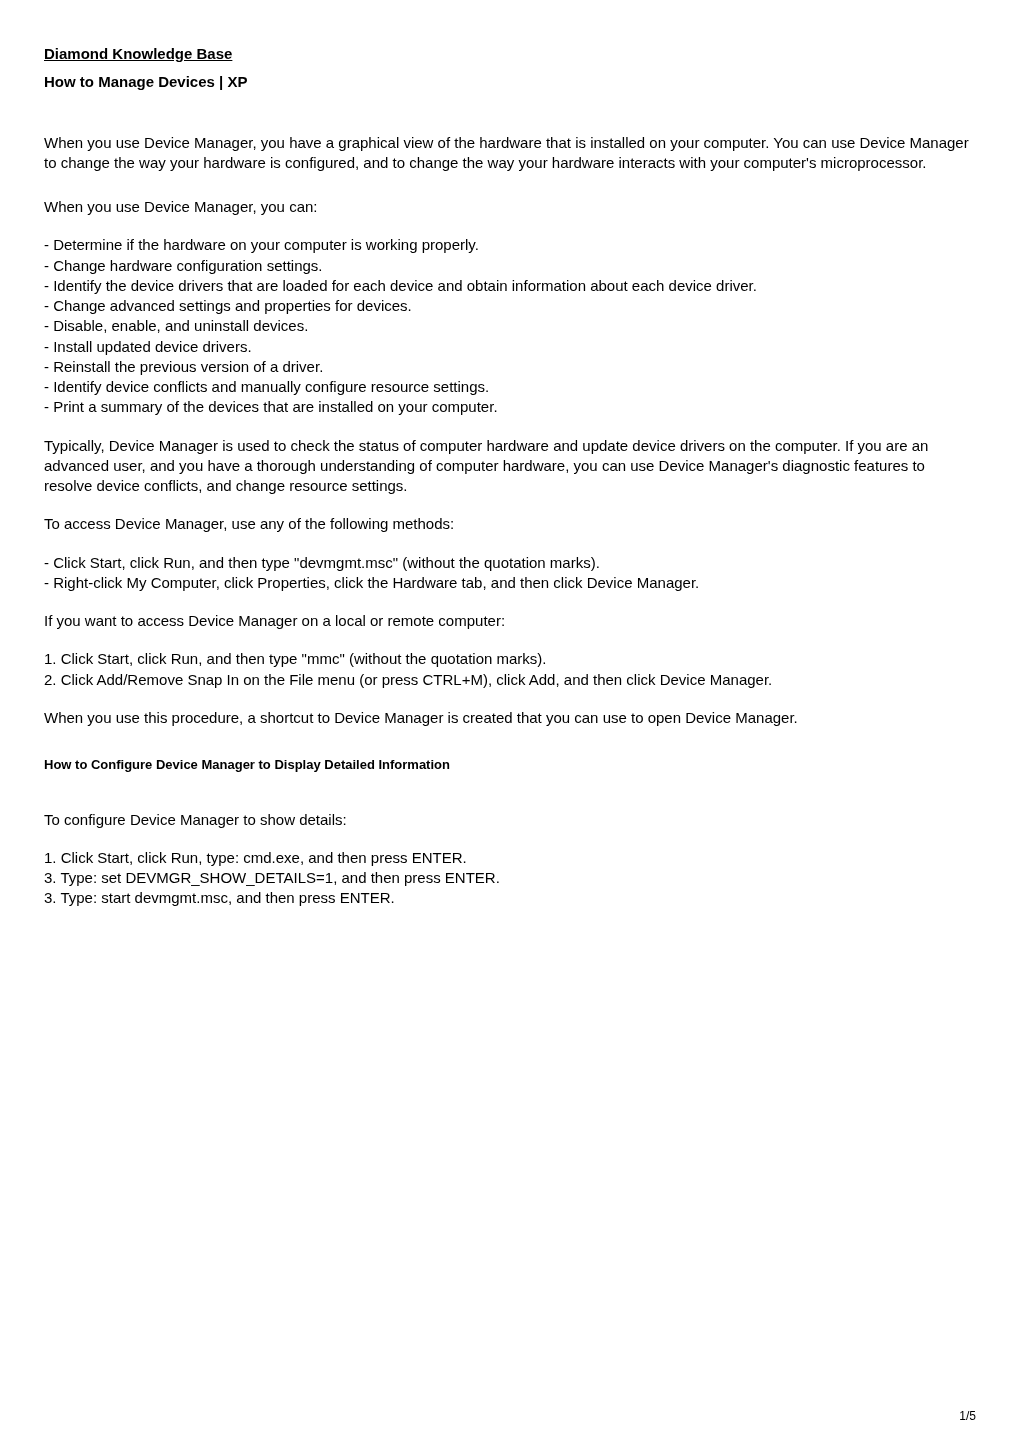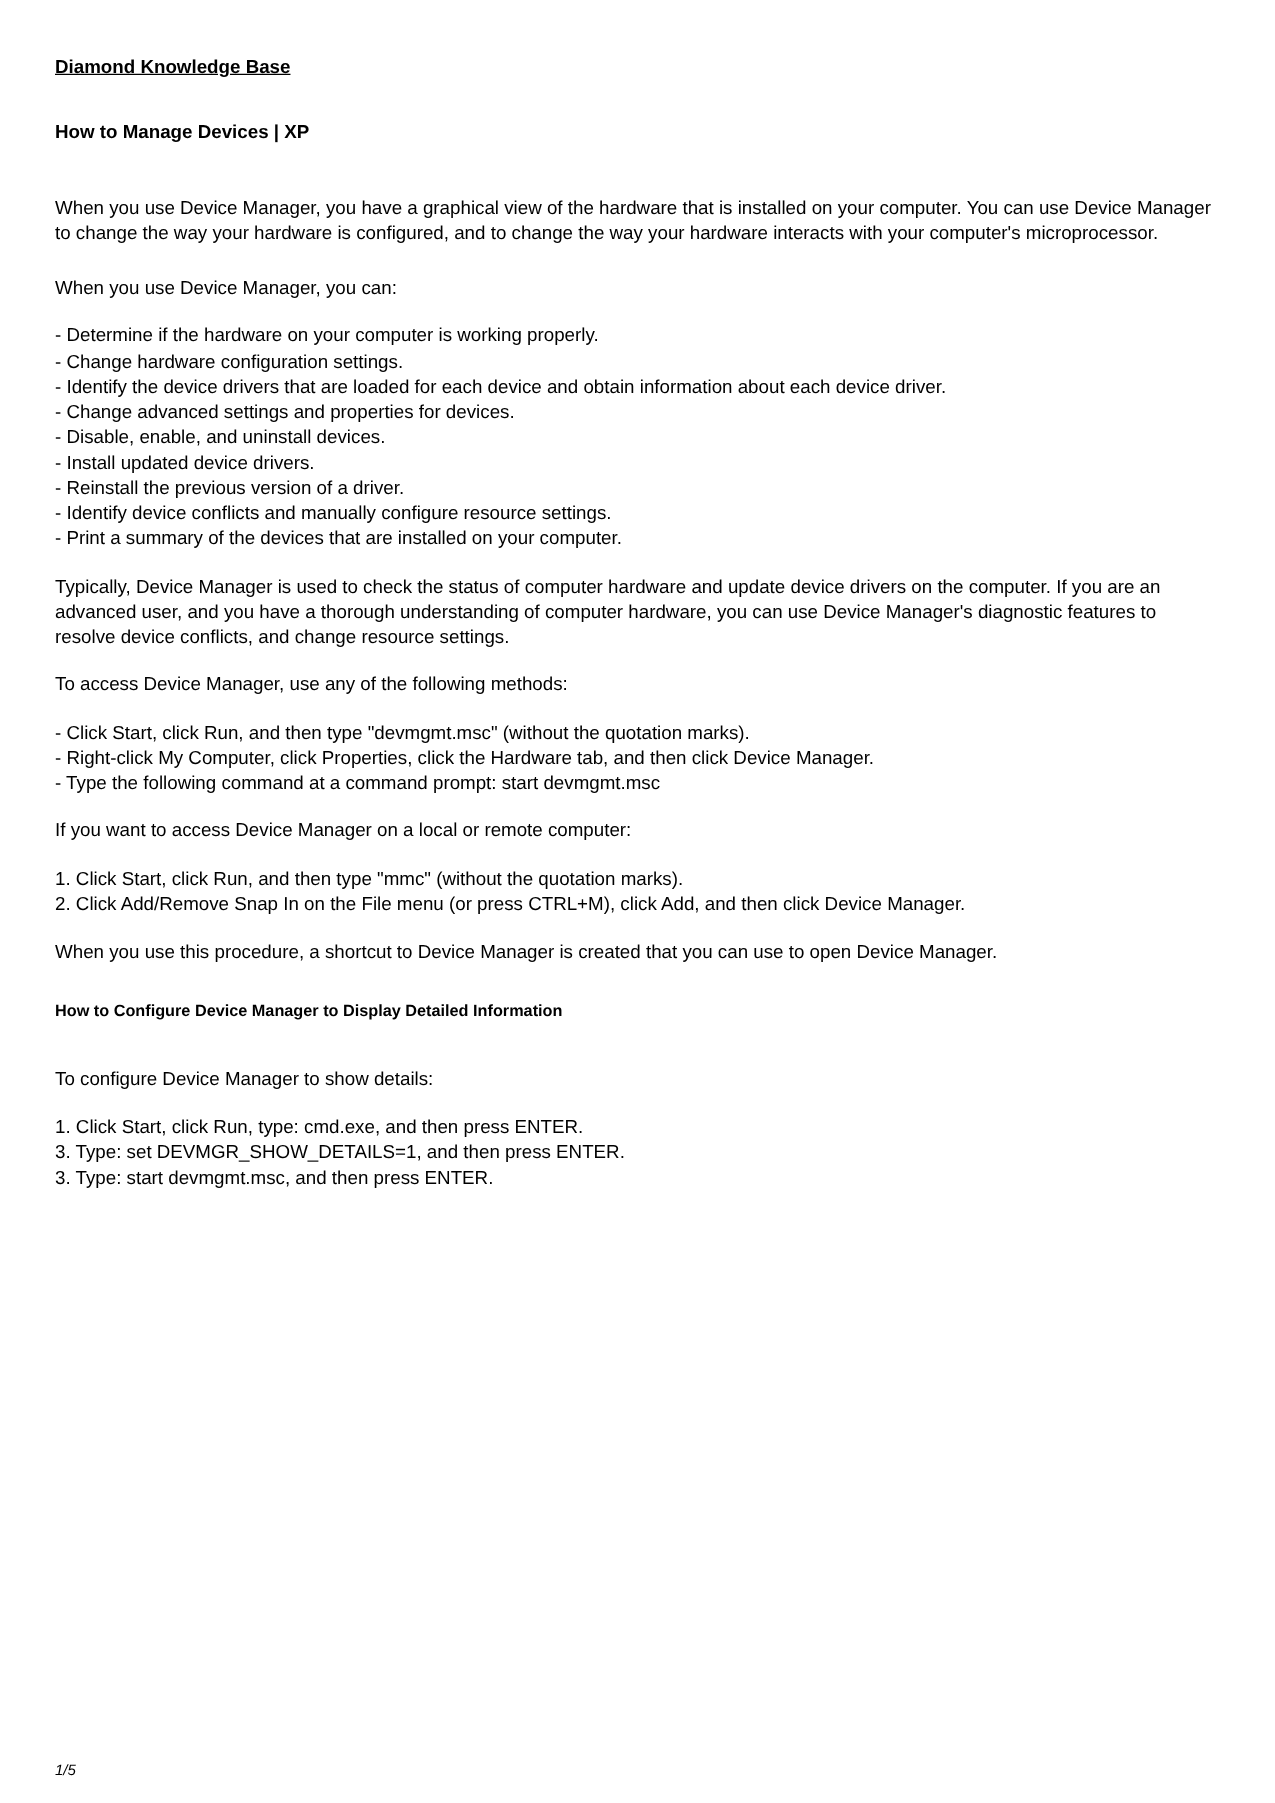--- a/index.html
+++ b/index.html
@@ -7,21 +7,21 @@
       font-size: 15px;
       margin: 0;
       padding: 44px 44px 44px 44px;
       color: #000;
       background: #fff;
       line-height: 1.35;
     }
     .site-title {
       font-weight: bold;
       text-decoration: underline;
-      margin-bottom: 32px;
+      margin-bottom: 8px;
     }
     .article-title {
       font-weight: bold;
       margin-bottom: 40px;
     }
     .para {
       margin-bottom: 18px;
     }
     .para-gap {
       margin-bottom: 24px;
@@ -37,22 +37,21 @@
       font-weight: bold;
       font-size: 13px;
       margin-top: 28px;
       margin-bottom: 36px;
     }
     .page-number {
       position: absolute;
       bottom: 18px;
       left: 0;
       right: 0;
-      text-align: left;
-      font-style: italic;
+      text-align: right;
       font-size: 12px;
       color: #000;
     }
     .page-wrap {
       position: relative;
       min-height: 1398px;
     }
   </style>
 </head>
 <body>
@@ -79,21 +78,20 @@
     <div class="list-line">- Print a summary of the devices that are installed on your computer.</div>
   </div>
 
   <div class="para">Typically, Device Manager is used to check the status of computer hardware and update device drivers on the computer. If you are an advanced user, and you have a thorough understanding of computer hardware, you can use Device Manager's diagnostic features to resolve device conflicts, and change resource settings.</div>
 
   <div class="para">To access Device Manager, use any of the following methods:</div>
 
   <div class="list-block">
     <div class="list-line">- Click Start, click Run, and then type "devmgmt.msc" (without the quotation marks).</div>
     <div class="list-line">- Right-click My Computer, click Properties, click the Hardware tab, and then click Device Manager.</div>
-    <div class="list-line">- Type the following command at a command prompt:  start devmgmt.msc</div>
   </div>
 
   <div class="para">If you want to access Device Manager on a local or remote computer:</div>
 
   <div class="list-block">
     <div class="list-line">1. Click Start, click Run, and then type "mmc" (without the quotation marks).</div>
     <div class="list-line">2. Click Add/Remove Snap In on the File menu (or press CTRL+M), click Add, and then click Device Manager.</div>
   </div>
 
   <div class="para">When you use this procedure, a shortcut to Device Manager is created that you can use to open Device Manager.</div>

